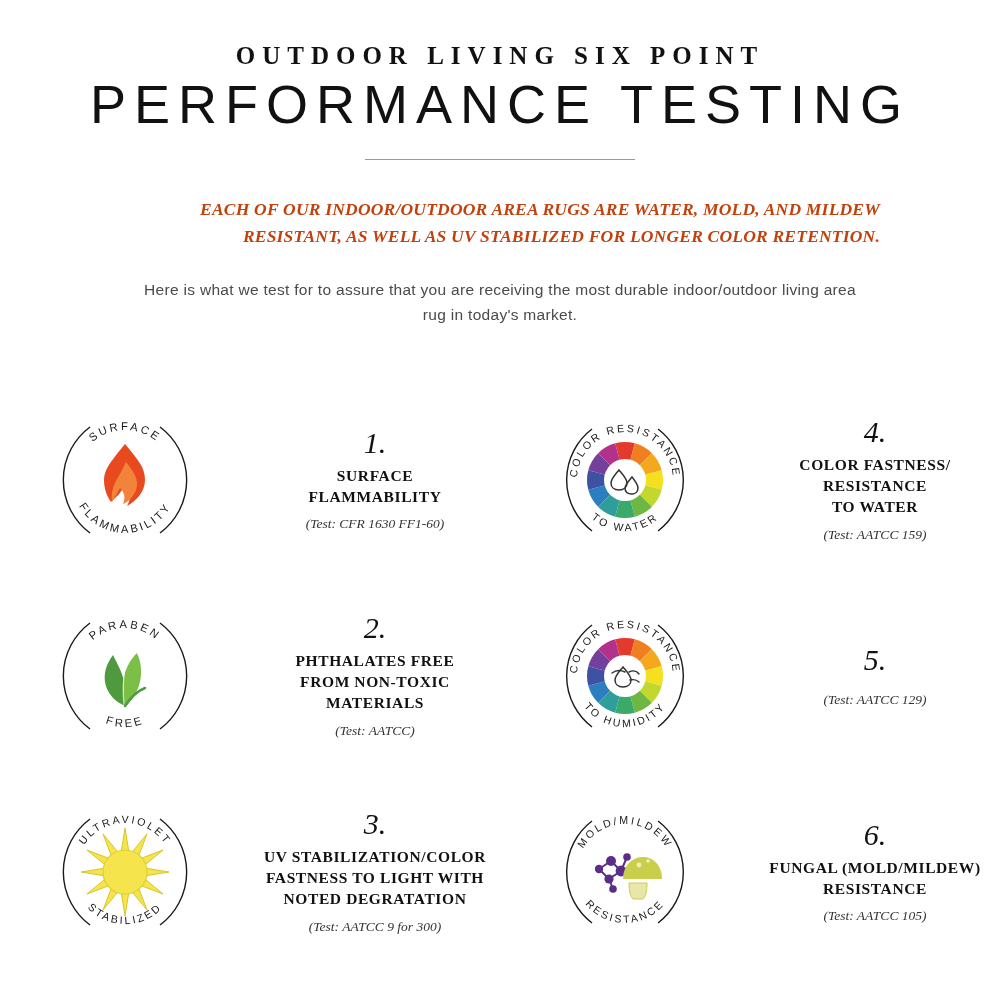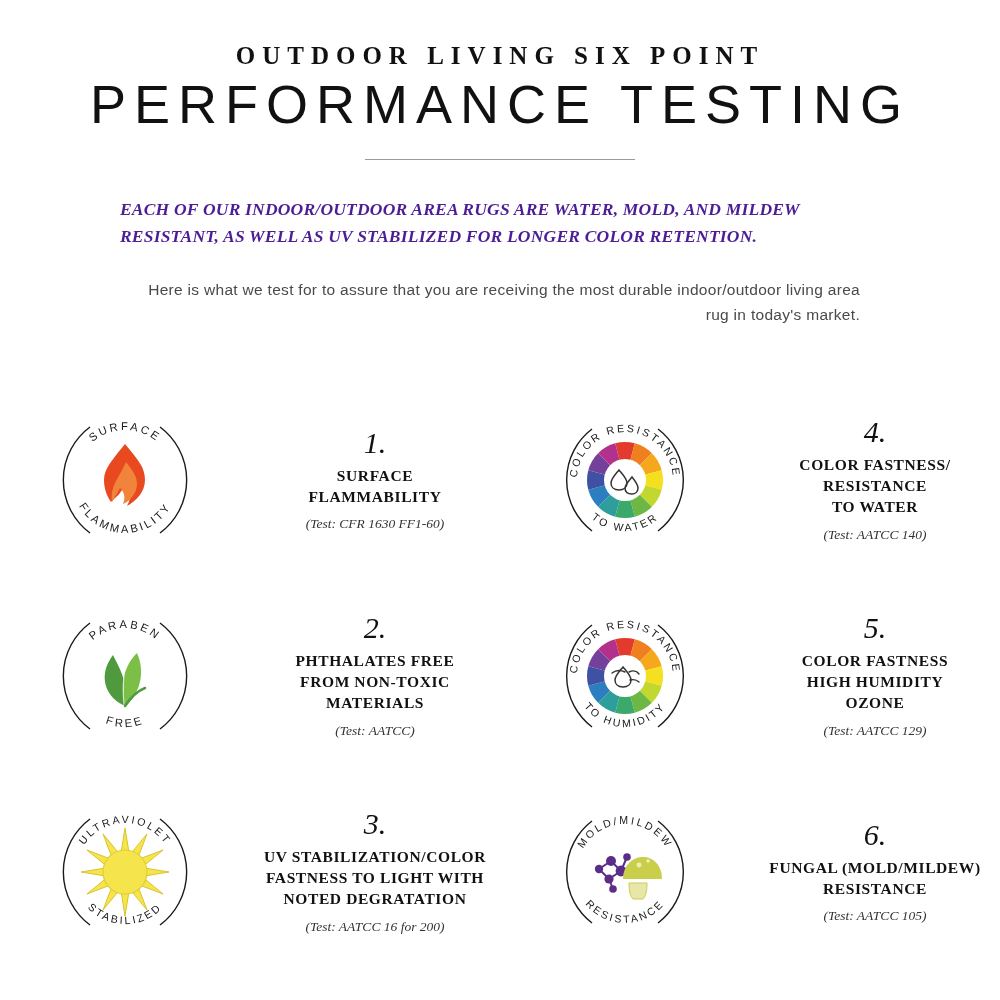--- a/index.html
+++ b/index.html
@@ -49,34 +49,34 @@
   .rule {
     width: 270px;
     height: 1px;
     background: #9a9a9a;
     margin: 26px auto 0 auto;
   }
 
   .lede {
     margin: 36px auto 0 auto;
     width: 760px;
-    text-align: left;
+    text-align: right;
     font-family: "Liberation Serif", serif;
     font-style: italic;
     font-weight: 700;
     font-size: 17.5px;
     letter-spacing: 0.2px;
     line-height: 1.55;
-    color: #4c1d95;
+    color: #c2410c;
   }
 
   .subtext {
     margin: 28px auto 4px auto;
     width: 720px;
-    text-align: right;
+    text-align: center;
     font-family: "Liberation Sans", sans-serif;
     font-size: 15.5px;
     line-height: 1.6;
     color: #4a4a4a;
     letter-spacing: 0.3px;
   }
 
   
   .grid {
     position: absolute;
@@ -231,21 +231,21 @@
             <path d="M -6,-10 C -1,-4 2,-1 2,3 C 2,7 -1,10 -6,10 C -11,10 -14,7 -14,3 C -14,-1 -11,-4 -6,-10 Z" fill="none" stroke="#333" stroke-width="1.5"></path>
             <path d="M 7,-3 C 11,2 13,5 13,8 C 13,12 10,14 7,14 C 3,14 0,12 0,8 C 0,5 3,2 7,-3 Z" fill="none" stroke="#333" stroke-width="1.5"></path>
           </g>
         </svg>
       </div>
     </div>
 
     <div class="cell text-cell">
       <div class="num">4.</div>
       <div class="label">COLOR FASTNESS/<br>RESISTANCE<br>TO WATER</div>
-      <div class="test">(Test: AATCC 140)</div>
+      <div class="test">(Test: AATCC 159)</div>
     </div>
 
     <div class="cell icon-cell">
       <div class="badge">
         <svg width="150" height="150" viewBox="0 0 150 150">
           <defs>
             <path id="arcTop2" d="M 27,75 A 48,48 0 0 1 123,75" fill="none"></path>
             <path id="arcBot2" d="M 24,75 A 51,51 0 0 0 126,75" fill="none"></path>
           </defs>
           <path d="M 40,22 A 66,66 0 0 0 40,128" fill="none" stroke="#1a1a1a" stroke-width="1.4"></path>
@@ -307,21 +307,20 @@
             <path d="M -13,-3 C -9,-6 -4,-6 0,-4" fill="none" stroke="#333" stroke-width="1.4" stroke-linecap="round"></path>
             <path d="M 4,-4 C 8,-6 12,-5 14,-2" fill="none" stroke="#333" stroke-width="1.4" stroke-linecap="round"></path>
             <path d="M 5,4 C 9,3 12,4 14,6" fill="none" stroke="#333" stroke-width="1.4" stroke-linecap="round"></path>
           </g>
         </svg>
       </div>
     </div>
 
     <div class="cell text-cell">
       <div class="num">5.</div>
-      <div class="label">COLOR FASTNESS<br>HIGH HUMIDITY<br>OZONE</div>
       <div class="test">(Test: AATCC 129)</div>
     </div>
 
     <div class="cell icon-cell">
       <div class="badge">
         <svg width="150" height="150" viewBox="0 0 150 150">
           <defs>
             <path id="arcTop4" d="M 26,75 A 49,49 0 0 1 124,75" fill="none"></path>
             <path id="arcBot4" d="M 23,75 A 52,52 0 0 0 127,75" fill="none"></path>
           </defs>
@@ -348,21 +347,21 @@
               <path d="M 14.988557768261263 -13.241719526839969 L 38.10511776651529 -22.00000000000002 L 18.961944384162493 -6.3596120299848815 Z" fill="#f5e44c" stroke="#d8c52e" stroke-width="1"></path>
             </g>
           <circle cx="75" cy="75" r="22" fill="#f5e44c" stroke="#e0cf30" stroke-width="1.2"></circle>
         </svg>
       </div>
     </div>
 
     <div class="cell text-cell">
       <div class="num">3.</div>
       <div class="label">UV STABILIZATION/COLOR<br>FASTNESS TO LIGHT WITH<br>NOTED DEGRATATION</div>
-      <div class="test">(Test: AATCC 16 for 200)</div>
+      <div class="test">(Test: AATCC 9 for 300)</div>
     </div>
 
     <div class="cell icon-cell">
       <div class="badge">
         <svg width="150" height="150" viewBox="0 0 150 150">
           <defs>
             <path id="arcTop5" d="M 27,75 A 48,48 0 0 1 123,75" fill="none"></path>
             <path id="arcBot5" d="M 24,75 A 51,51 0 0 0 126,75" fill="none"></path>
           </defs>
           <path d="M 42,24 A 64,64 0 0 0 42,126" fill="none" stroke="#1a1a1a" stroke-width="1.4"></path>

